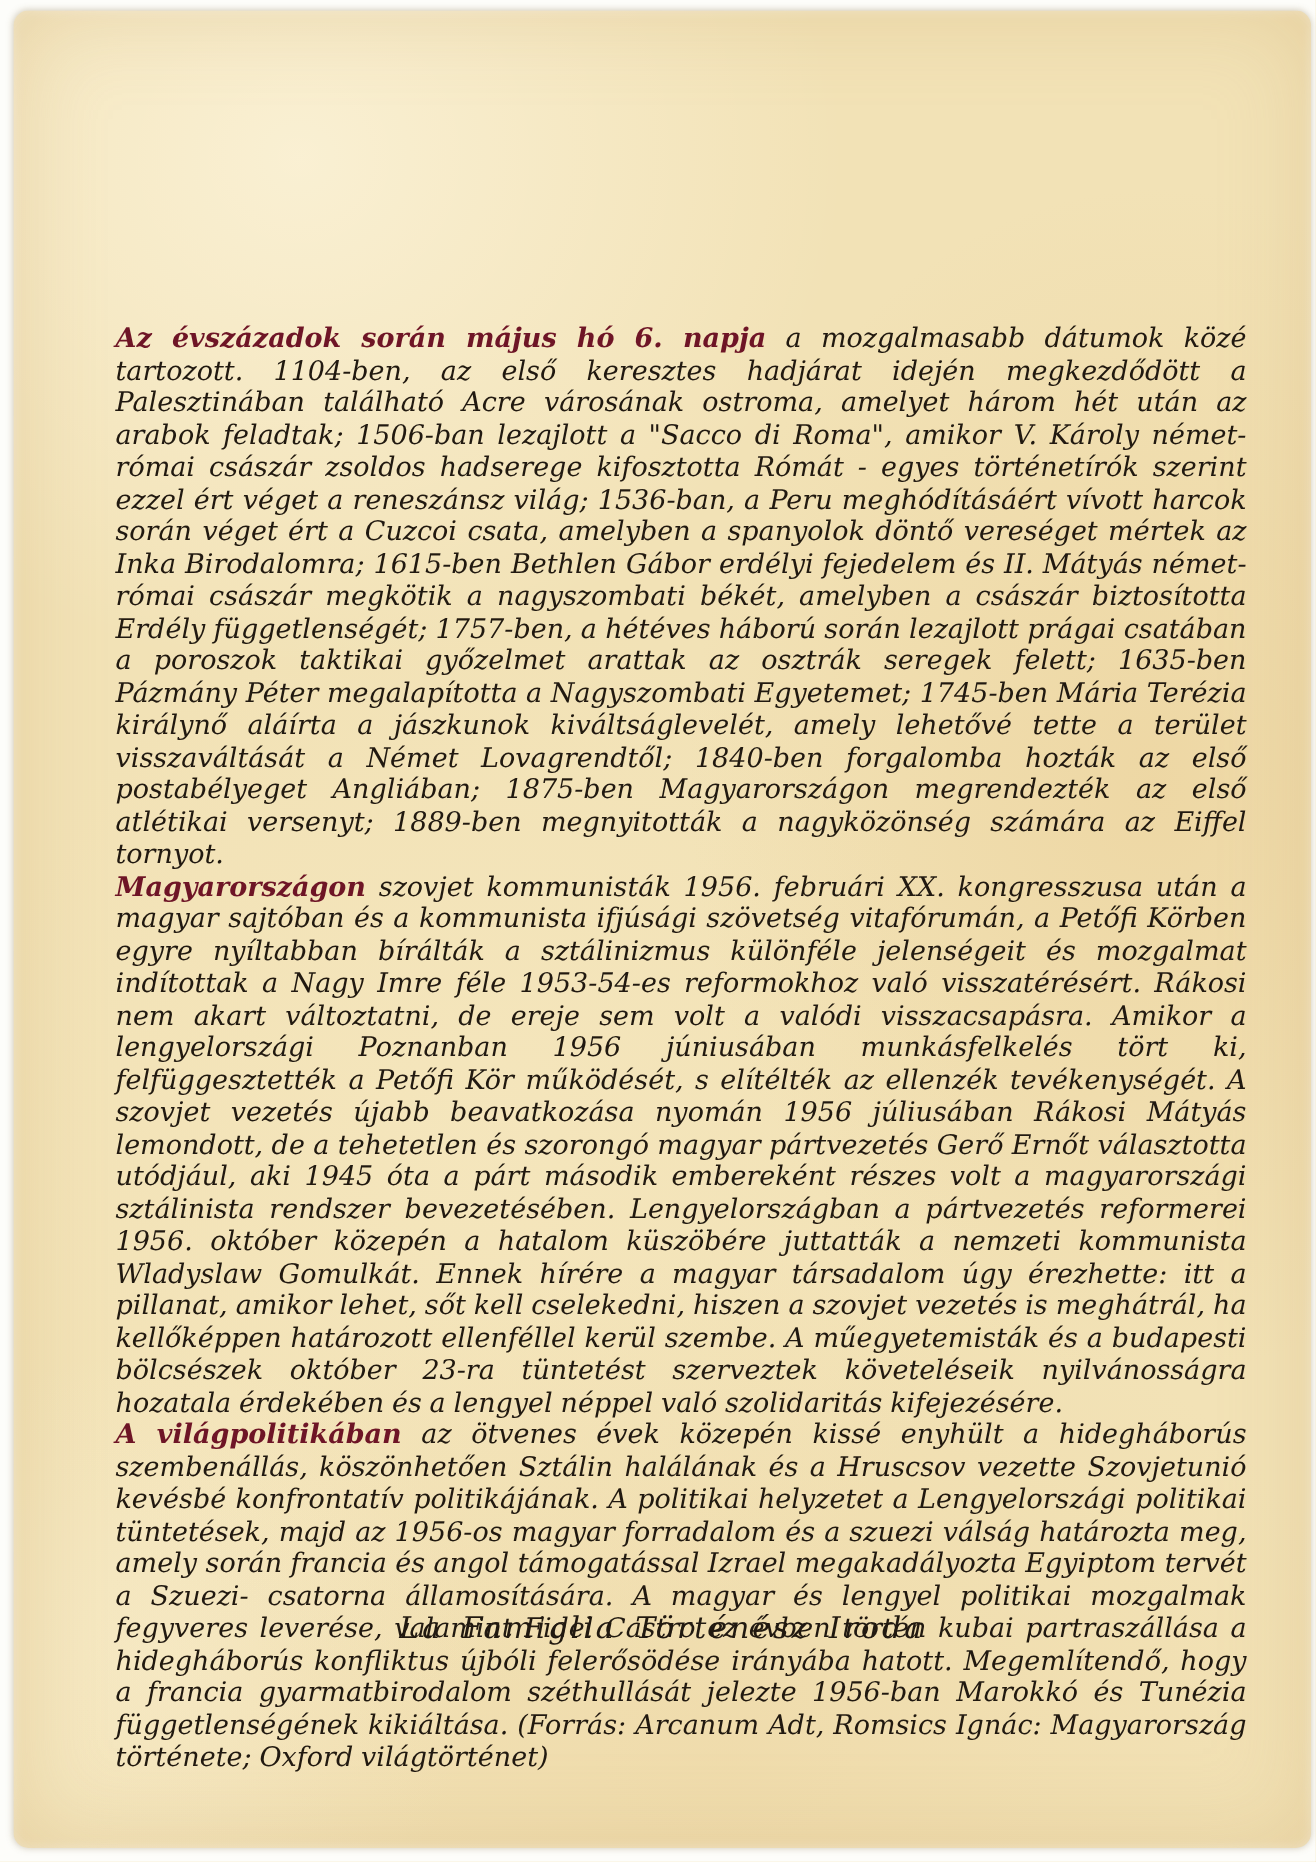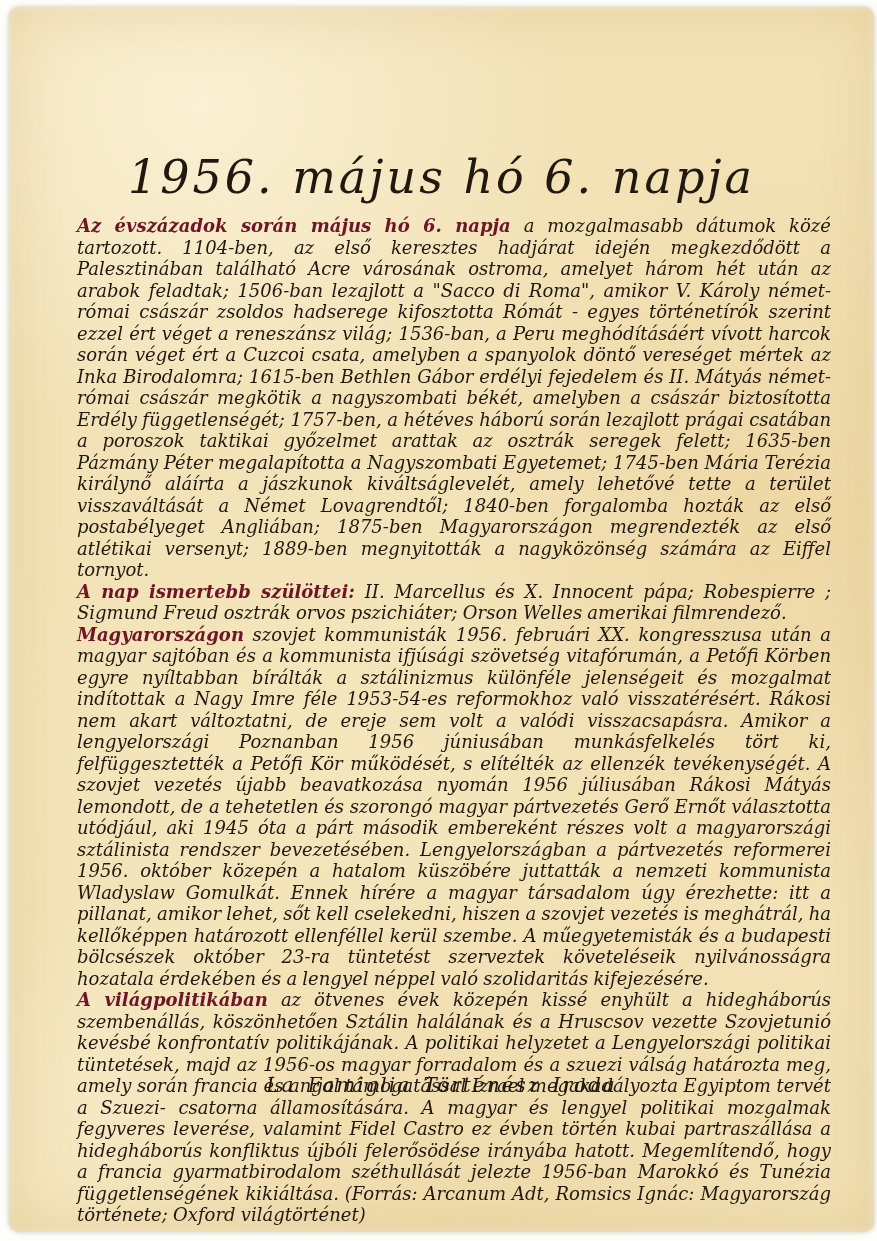--- a/index.html
+++ b/index.html
@@ -69,26 +69,24 @@
     font-size: 20px;
     letter-spacing: 2px;
     word-spacing: 4px;
     color: var(--ink, #211910);
   }
 </style>
 </head>
 <body>
 
 <div class="sheet">
-  <h1 class="page-title">1956. május hó 6. napja</h1>
 
   <div class="article">
   <p class="para"><span class="lead">Az évszázadok során május hó 6. napja</span> <span class="ptext">a mozgalmasabb dátumok közé tartozott. 1104-ben, az első keresztes hadjárat idején megkezdődött a Palesztinában található Acre városának ostroma, amelyet három hét után az arabok feladtak; 1506-ban lezajlott a "Sacco di Roma", amikor V. Károly német-római császár zsoldos hadserege kifosztotta Rómát - egyes történetírók szerint ezzel ért véget a reneszánsz világ; 1536-ban, a Peru meghódításáért vívott harcok során véget ért a Cuzcoi csata, amelyben a spanyolok döntő vereséget mértek az Inka Birodalomra; 1615-ben Bethlen Gábor erdélyi fejedelem és II. Mátyás német-római császár megkötik a nagyszombati békét, amelyben a császár biztosította Erdély függetlenségét; 1757-ben, a hétéves háború során lezajlott prágai csatában a poroszok taktikai győzelmet arattak az osztrák seregek felett; 1635-ben Pázmány Péter megalapította a Nagyszombati Egyetemet; 1745-ben Mária Terézia királynő aláírta a jászkunok kiváltságlevelét, amely lehetővé tette a terület visszaváltását a Német Lovagrendtől; 1840-ben forgalomba hozták az első postabélyeget Angliában; 1875-ben Magyarországon megrendezték az első atlétikai versenyt; 1889-ben megnyitották a nagyközönség számára az Eiffel tornyot.</span></p>
 
-  <p class="para"><span class="lead">A nap ismertebb szülöttei:</span> <span class="ptext">II. Marcellus és X. Innocent pápa;  Robespierre ;  Sigmund Freud osztrák orvos pszichiáter; Orson Welles amerikai filmrendező.</span></p>
 
   <p class="para"><span class="lead">Magyarországon</span> <span class="ptext">szovjet kommunisták 1956. februári XX. kongresszusa után a magyar sajtóban és a kommunista ifjúsági szövetség vitafórumán, a Petőfi Körben egyre nyíltabban bírálták a sztálinizmus különféle jelenségeit és mozgalmat indítottak a Nagy Imre féle 1953-54-es reformokhoz való visszatérésért. Rákosi nem akart változtatni, de ereje sem volt a valódi visszacsapásra. Amikor a lengyelországi Poznanban 1956 júniusában munkásfelkelés tört ki, felfüggesztették a Petőfi Kör működését, s elítélték az ellenzék tevékenységét. A szovjet vezetés újabb beavatkozása nyomán 1956 júliusában Rákosi Mátyás lemondott, de a tehetetlen és szorongó magyar pártvezetés Gerő Ernőt választotta utódjául, aki 1945 óta a párt második embereként részes volt a magyarországi sztálinista rendszer bevezetésében. Lengyelországban a pártvezetés reformerei 1956. október közepén a hatalom küszöbére juttatták a nemzeti kommunista Wladyslaw Gomulkát. Ennek hírére a magyar társadalom úgy érezhette: itt a pillanat, amikor lehet, sőt kell cselekedni, hiszen a szovjet vezetés is meghátrál, ha kellőképpen határozott ellenféllel kerül szembe. A műegyetemisták és a budapesti bölcsészek október 23-ra tüntetést szerveztek követeléseik nyilvánosságra hozatala érdekében és a lengyel néppel való szolidaritás kifejezésére.</span></p>
 
   <p class="para"><span class="lead">A világpolitikában</span> <span class="ptext">az ötvenes évek közepén kissé enyhült a hidegháborús szembenállás, köszönhetően Sztálin halálának és a Hruscsov vezette Szovjetunió kevésbé konfrontatív politikájának. A politikai helyzetet a Lengyelországi politikai tüntetések, majd az 1956-os magyar forradalom és a szuezi válság határozta meg, amely során francia és angol támogatással Izrael megakadályozta Egyiptom tervét a Szuezi- csatorna államosítására. A magyar és lengyel politikai mozgalmak fegyveres leverése, valamint Fidel Castro ez évben történ kubai partraszállása a hidegháborús konfliktus újbóli felerősödése irányába hatott. Megemlítendő, hogy a francia gyarmatbirodalom széthullását jelezte 1956-ban Marokkó és Tunézia függetlenségének kikiáltása. (Forrás: Arcanum Adt, Romsics Ignác: Magyarország története; Oxford világtörténet)</span></p>
 </div>
 
   <div class="footer-line">La Famiglia Történész Iroda</div>
 </div>
 
 </body></html>

